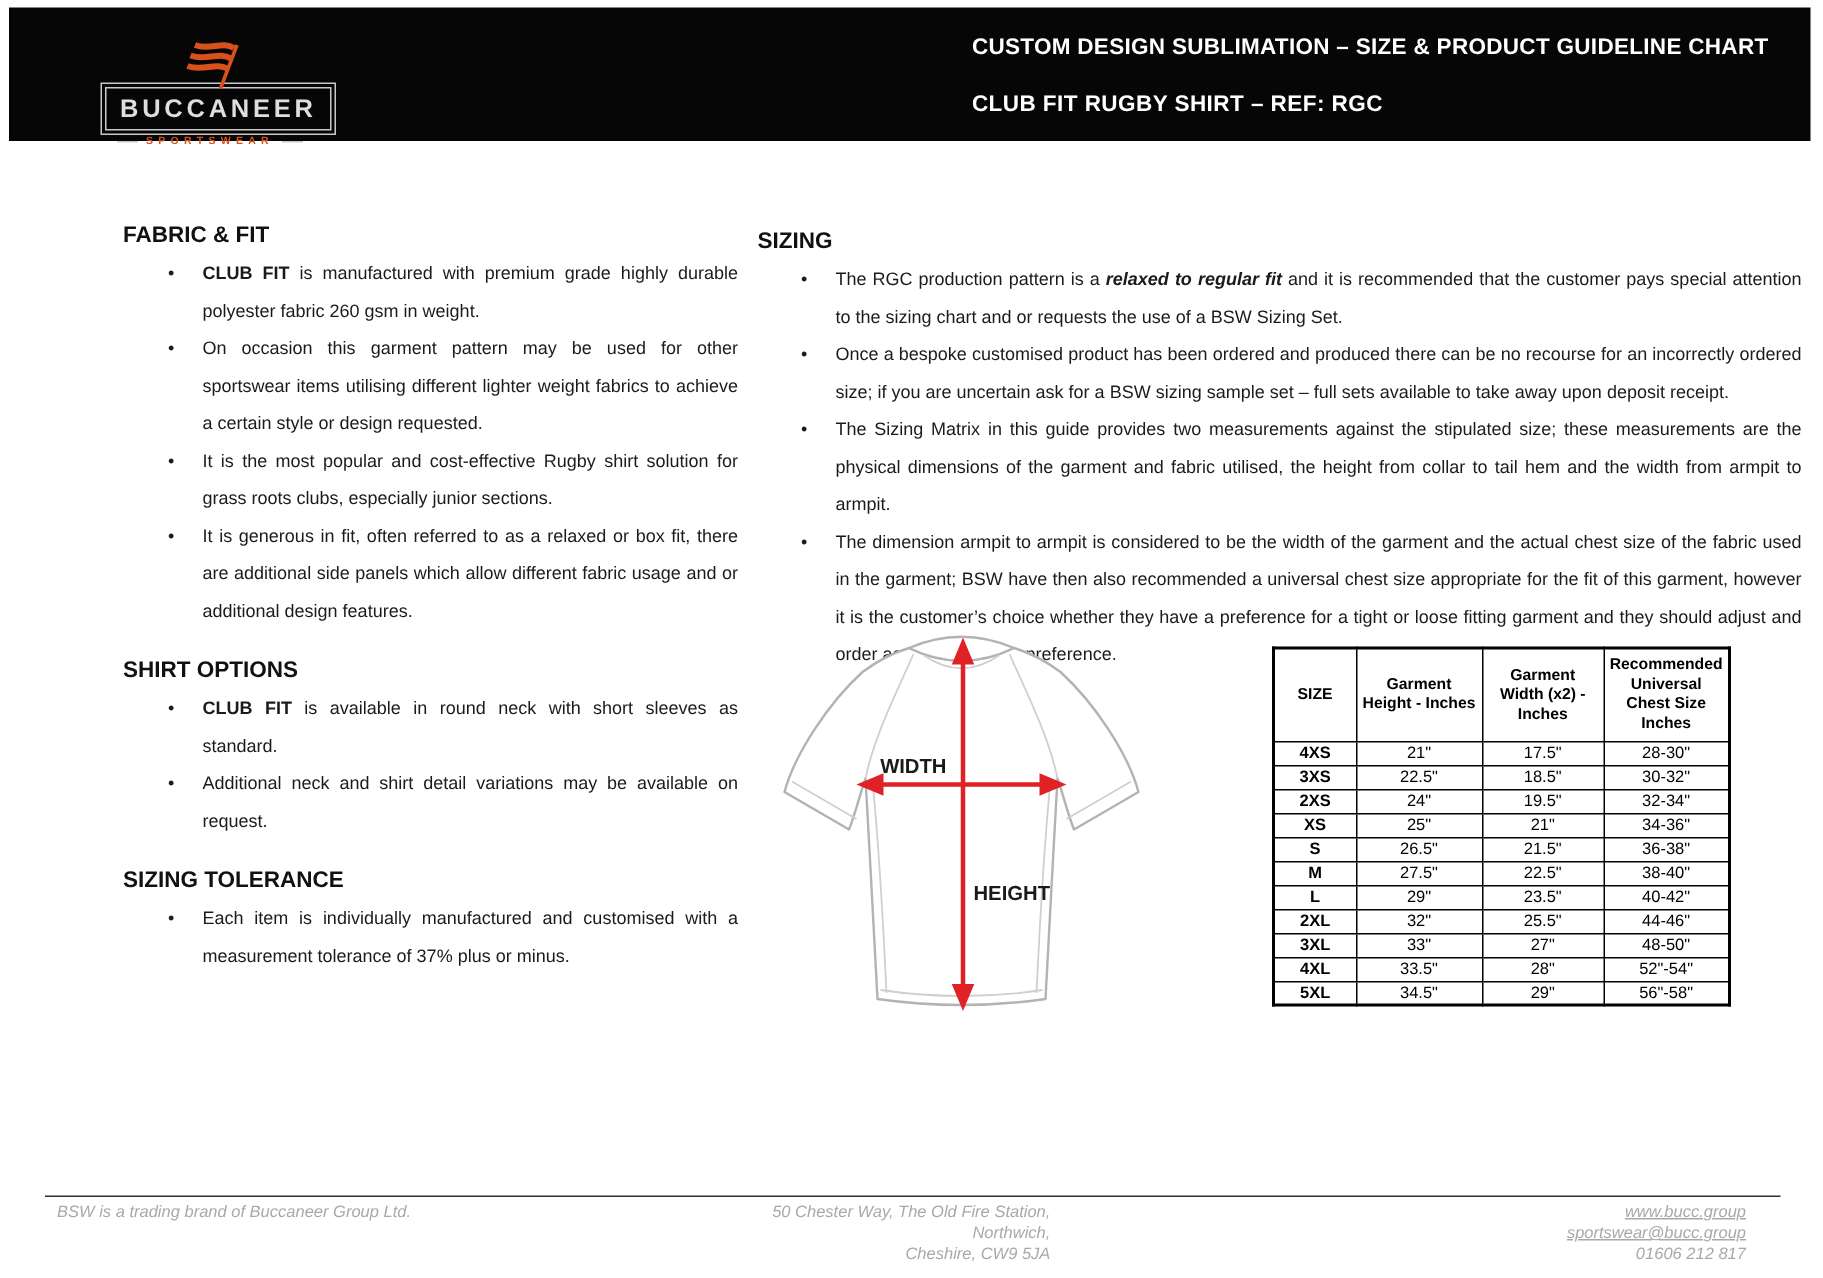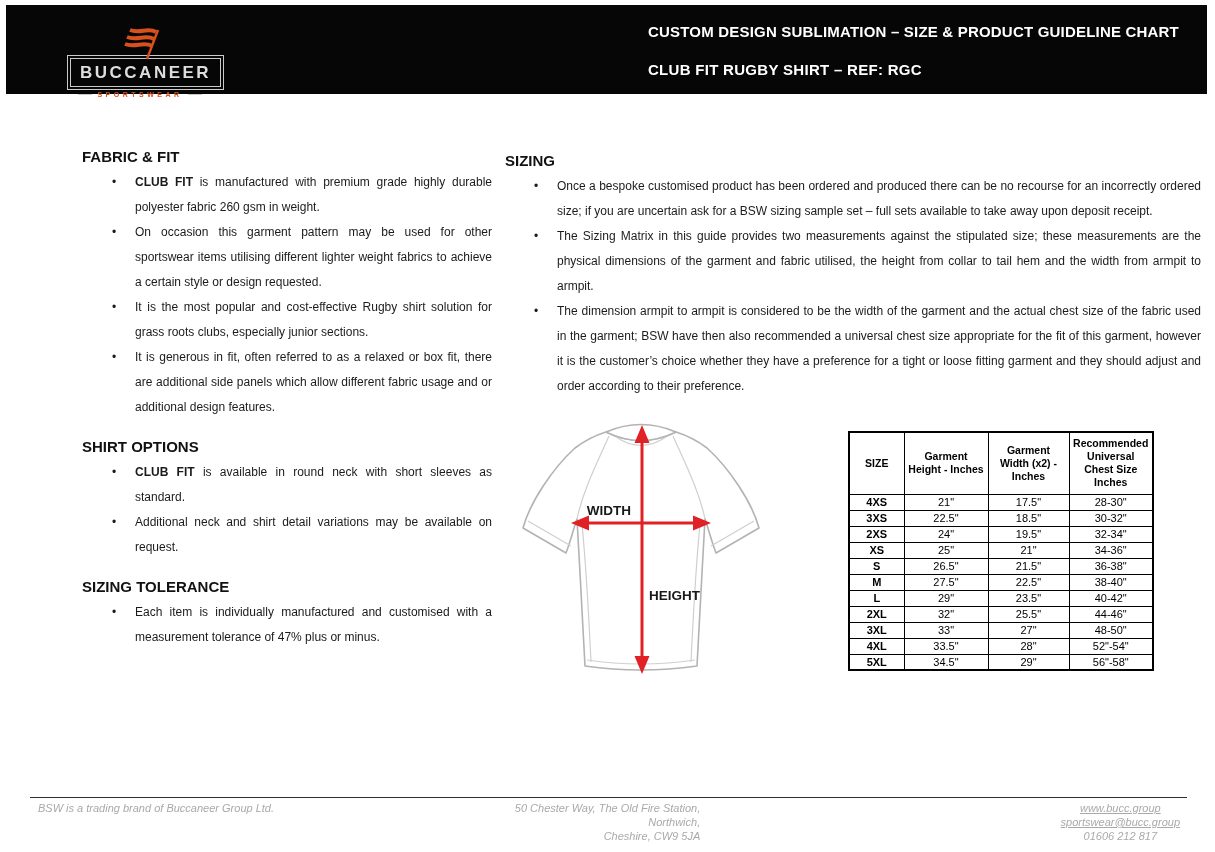--- a/index.html
+++ b/index.html
@@ -65,21 +65,21 @@
   .col-size  { width:55px; }
   .col-h     { width:84px; }
   .col-w     { width:81px; }
   .col-chest { width:84px; }
 
   
   .foot-rule { position:absolute; left:30px; right:28px; top:797px; border-top:1.5px solid #2e2e2e; }
   .footer-text { color:#a9a9a9; font-size:11px; line-height:14px;font-style:italic; }
   .foot-left   { position:absolute; left:38px; top:801px; }
   .foot-center { position:absolute; left:50%; transform:translateX(-50%); top:801px; text-align:right; }
-  .foot-right  { position:absolute; right:35px; top:801px; text-align:center; }
+  .foot-right  { position:absolute; right:51px; top:801px; text-align:right; }
   .foot-right a { display:block; color:#a9a9a9; text-decoration:underline; cursor:pointer; }
 </style>
 </head>
 <body>
 
 <div class="page">
 
   <header class="topbar">
     <div class="logo">
       <div class="flag-wrap">
@@ -116,28 +116,29 @@
     <div class="block">
       <h2 class="sec-h">SHIRT OPTIONS</h2>
       <ul class="bullets">
           <li><span class="seg-b">CLUB FIT</span><span> is available in round neck with short sleeves as standard.</span></li>
           <li><span>Additional neck and shirt detail variations may be available on request.</span></li>
         </ul>
     </div>
     <div class="block">
       <h2 class="sec-h">SIZING TOLERANCE</h2>
       <ul class="bullets">
-          <li><span>Each item is individually manufactured and customised with a measurement tolerance of 47% plus or minus.</span></li>
+          <li><span>Each item is individually manufactured and customised with a measurement tolerance of 37% plus or minus.</span></li>
         </ul>
     </div>
   </section>
 
   <section class="right-col">
     <h2 class="sec-h">SIZING</h2>
     <ul class="bullets">
+        <li><span>The RGC production pattern is a </span><span class="seg-bi">relaxed to regular fit</span><span> and it is recommended that the customer pays special attention to the sizing chart and or requests the use of a BSW Sizing Set.</span></li>
         <li><span>Once a bespoke customised product has been ordered and produced there can be no recourse for an incorrectly ordered size; if you are uncertain ask for a BSW sizing sample set – full sets available to take away upon deposit receipt.</span></li>
         <li><span>The Sizing Matrix in this guide provides two measurements against the stipulated size; these measurements are the physical dimensions of the garment and fabric utilised, the height from collar to tail hem and the width from armpit to armpit.</span></li>
         <li><span>The dimension armpit to armpit is considered to be the width of the garment and the actual chest size of the fabric used in the garment; BSW have then also recommended a universal chest size appropriate for the fit of this garment, however it is the customer’s choice whether they have a preference for a tight or loose fitting garment and they should adjust and order according to their preference.</span></li>
       </ul>
   </section>
 
   <div class="diagram">
     <svg width="256" height="268" viewBox="0 0 256 268">
       <g fill="#ffffff" stroke="#b3b3b3" stroke-width="1.6" stroke-linejoin="round">
         <path d="M93,16

